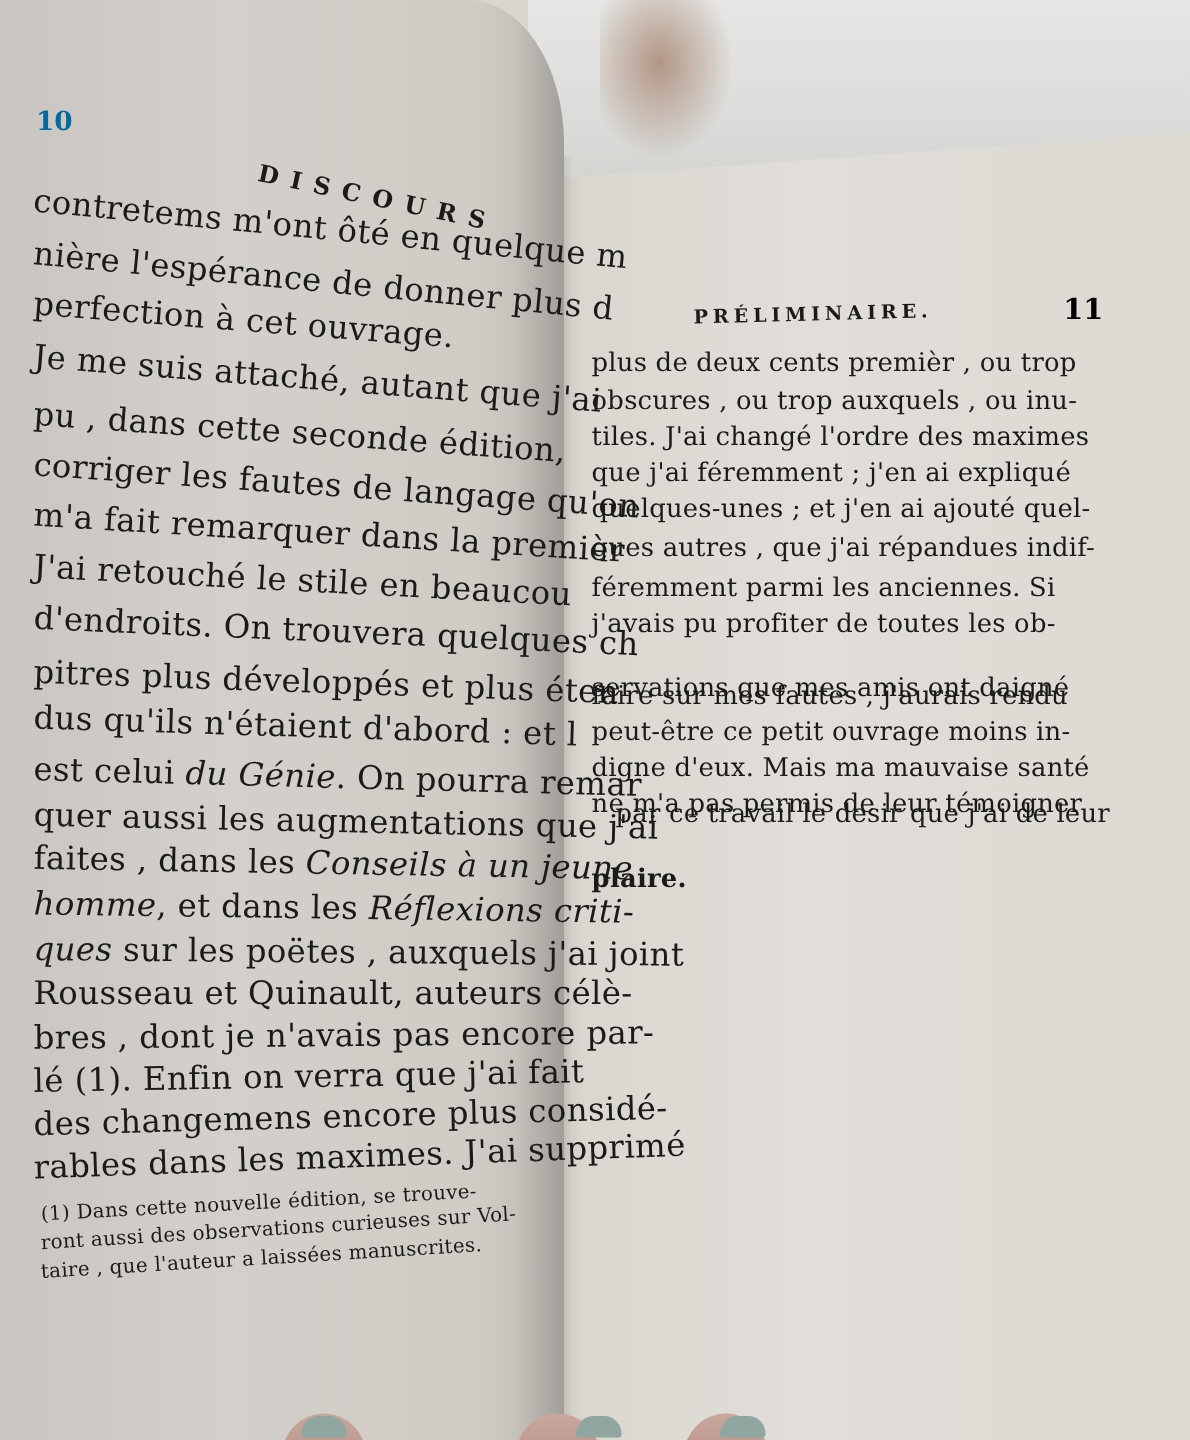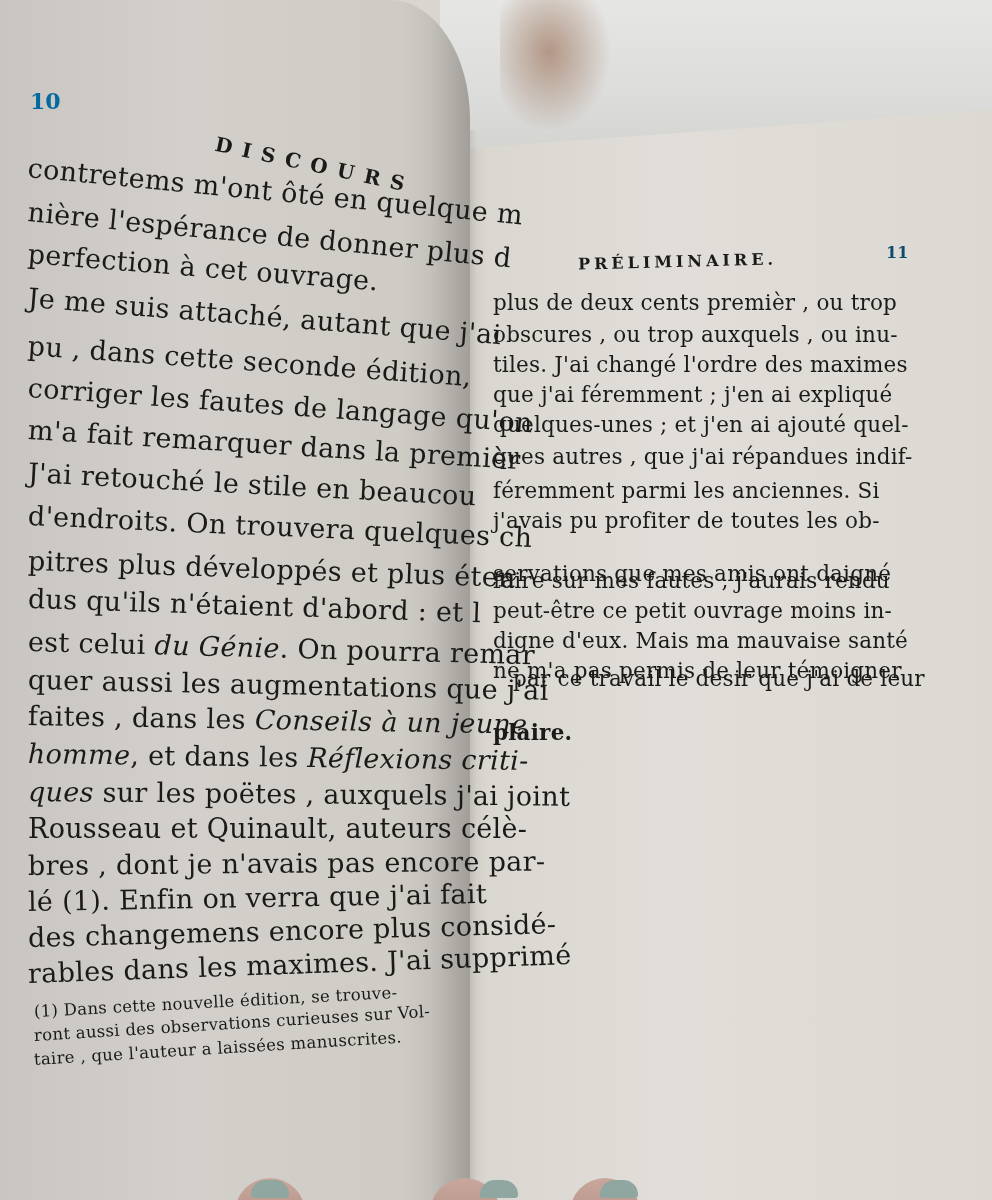--- a/index.html
+++ b/index.html
@@ -47,21 +47,21 @@
     }
     .running-head-left {
       position: absolute; left: 218px; top: 132px; font-size: 20px; letter-spacing: 10px;
       font-weight: bold; color: #1b1a18; transform: rotate(12deg); transform-origin: left top;
     }
     .running-head-right {
       position: absolute; left: 578px; top: 252px; font-size: 16px; letter-spacing: 4px;
       font-weight: bold; color: #1b1a18; transform: rotate(-1.5deg);
     }
     .folio-right {
-      position: absolute; left: 886px; top: 243px; font-size: 16px; font-weight: bold; color: #0c4a6e;
+      position: absolute; left: 886px; top: 243px; font-size: 24px; font-weight: bold; color: #000000;
     }
     .footnote-line { position: absolute; left: 34px; font-size: 16.5px; color: #1b1a18; letter-spacing: 0.3px; }
     i { font-style: italic; }
     
     .finger {
       position: absolute; bottom: -18px; width: 70px; height: 40px; border-radius: 35px 35px 0 0;
       background: linear-gradient(180deg, #c9a79c, #b8948a);
     }
     .nail { position: absolute; top: 2px; width: 38px; height: 18px; border-radius: 18px 18px 4px 4px; background: #8fa7a0; }
   </style>

